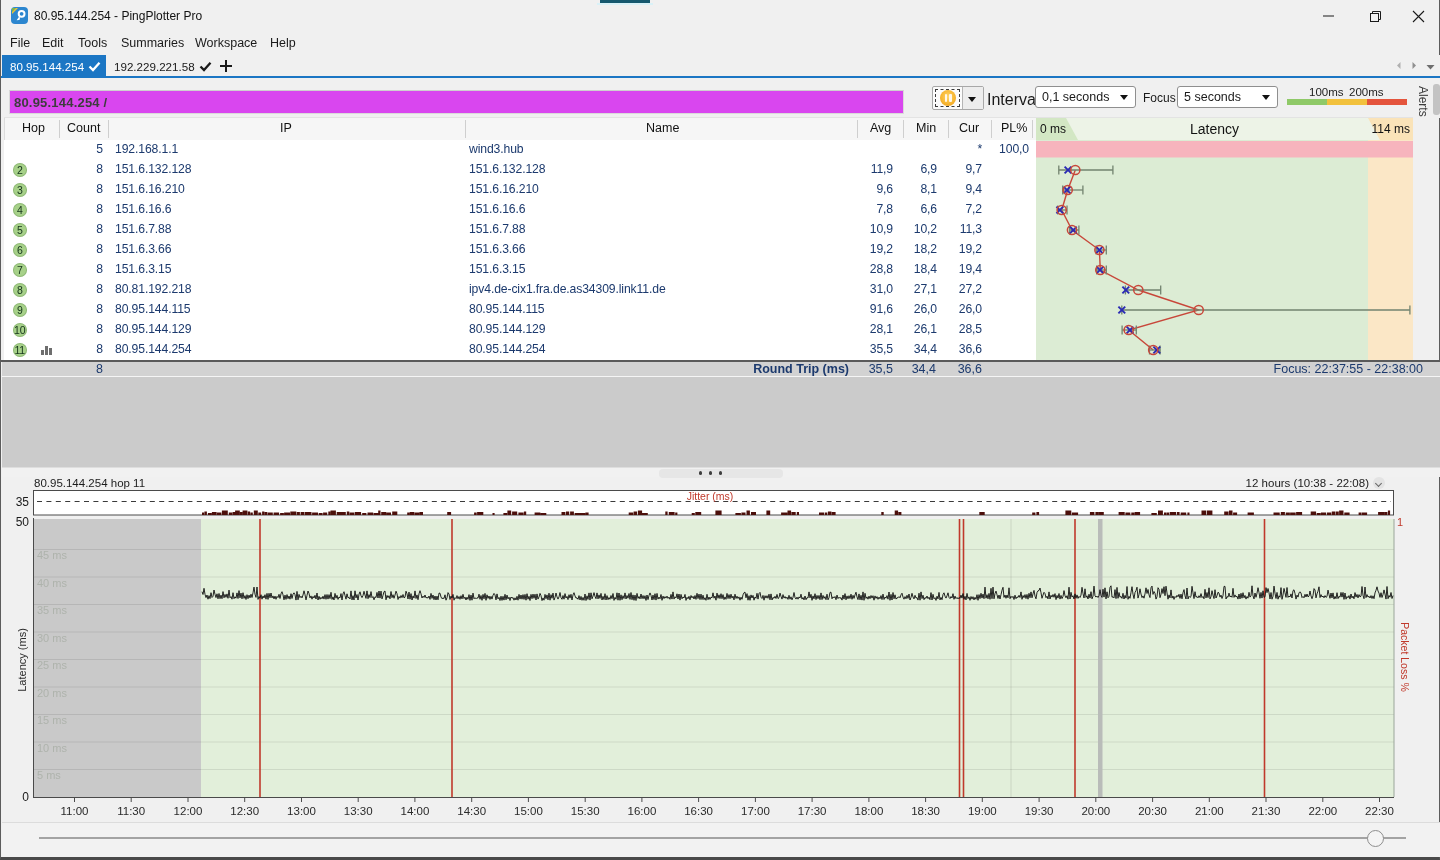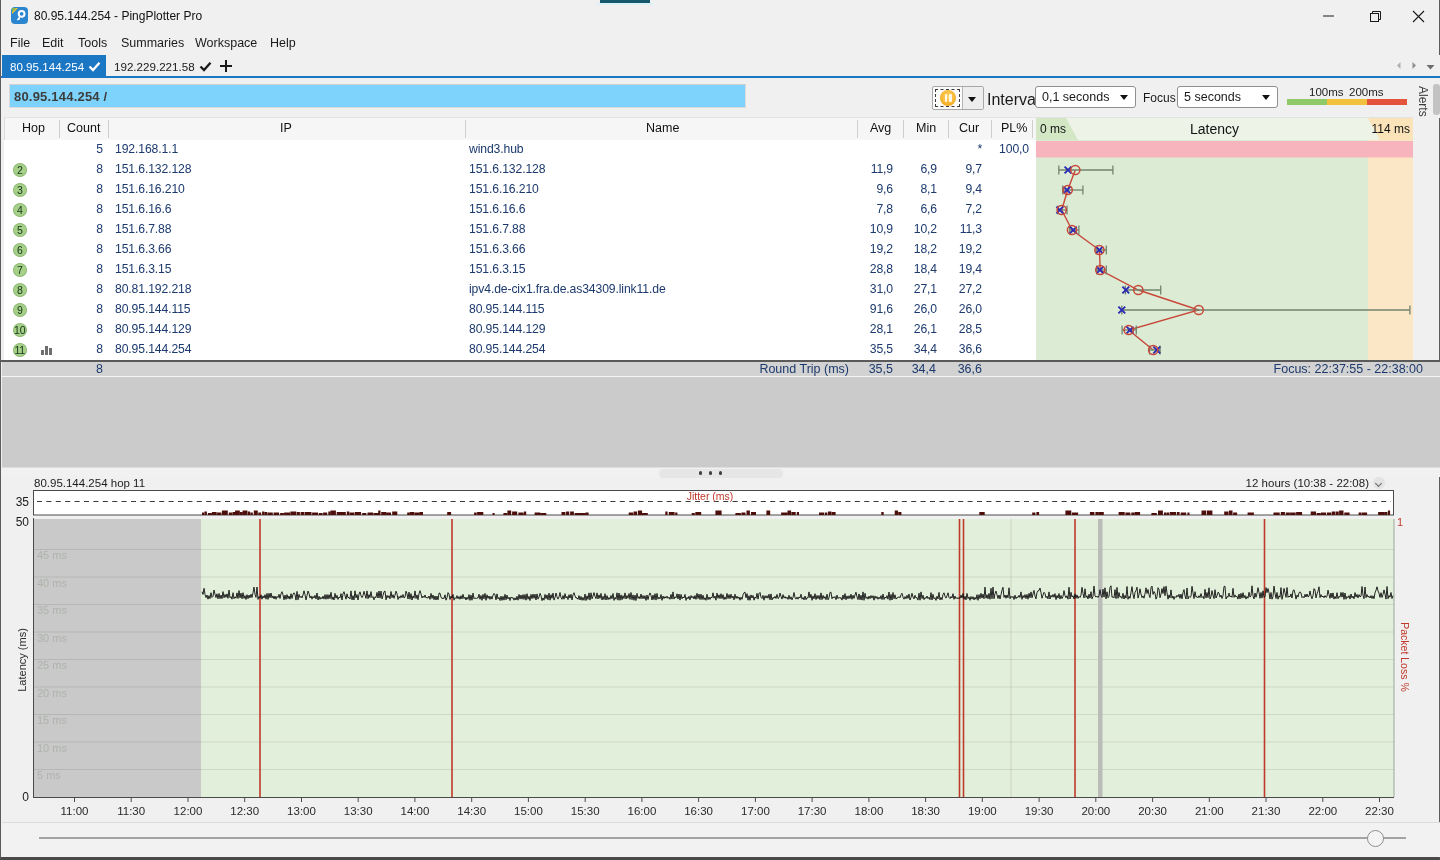--- a/index.html
+++ b/index.html
@@ -15,21 +15,21 @@
 #menubar span{position:absolute;top:5px}
 
 #tabrow{position:absolute;left:1px;top:55px;width:1438px;height:21px;background:#f0f0f0}
 #tab1{position:absolute;left:0;top:0;width:104px;height:21px;background:#1b76c4;color:#fff;font-size:11.6px}
 #tab1 span{position:absolute;left:8px;top:4.5px}
 #tab2{position:absolute;left:104px;top:0;width:126px;height:21px;color:#191919;font-size:11.6px}
 #tab2 span{position:absolute;left:8px;top:4.5px}
 #tabline{position:absolute;left:0;top:76px;width:1440px;height:2px;background:#1b76c4}
 
 #toolbar{position:absolute;left:1px;top:78px;width:1438px;height:40px;background:#f0f0f0}
-#target{position:absolute;left:7px;top:6px;width:737px;height:24px;background:#7dd3fc;border:1px solid #dadada;border-top-color:#cfcfcf}
+#target{position:absolute;left:7px;top:12px;width:895px;height:24px;background:#d946ef;border:1px solid #dadada;border-top-color:#cfcfcf}
 #target b{position:absolute;left:4px;top:4px;font-size:13px;color:#3d3d3d;letter-spacing:.2px}
 #pausebtn{position:absolute;left:930px;top:8px;width:52px;height:24px;border:1px solid #a8a8a8;border-radius:2px;background:#fbfbfb}
 #pausebtn .lseg{position:absolute;left:0;top:0;width:30px;height:22px;border-right:1px solid #b5b5b5}
 #pausebtn .rseg{position:absolute;right:0;top:0;width:21px;height:22px;background:#ededed}
 #pausebtn .focus{position:absolute;left:2px;top:2px;width:25px;height:18px;border:1px dashed #3a3a3a}
 #pausebtn .circ{position:absolute;left:7px;top:3px;width:16px;height:16px;border-radius:50%;background:radial-gradient(circle at 50% 42%,#ffd66e 0%,#f7b733 55%,#e99312 100%)}
 #pausebtn .circ i{position:absolute;top:4px;width:2.5px;height:8px;background:#fff7ea;border-radius:1px}
 #pausebtn .arr{position:absolute;right:7px;top:10px;width:0;height:0;border-left:4.5px solid transparent;border-right:4.5px solid transparent;border-top:5px solid #111}
 .lbl{position:absolute;top:13px;font-size:12.5px;color:#1a1a1a}
 .combo{position:absolute;top:8px;width:101px;height:22px;background:#fff;border:1px solid #8f8f8f;border-radius:3px;font-size:12.5px}
@@ -368,21 +368,21 @@
         <span class="nm">80.95.144.254</span>
         <span class="v avg">35,5</span>
         <span class="v mn">34,4</span>
         <span class="v cur">36,6</span>
         <span class="v pl"></span>
       </div>
     </div>
     <div id="tblbottom"></div>
     <div id="sumrow">
 <span style="right:1337px">8</span>
-<span style="right:591px;font-weight:normal">Round Trip (ms)</span>
+<span style="right:591px;font-weight:bold">Round Trip (ms)</span>
 <span style="right:547px">35,5</span>
       <span style="right:504px">34,4</span>
       <span style="right:458px">36,6</span>
 <span style="right:17px">Focus: 22:37:55 - 22:38:00</span>
 </div>
     <div style="position:absolute;left:1px;top:376px;width:1438px;height:1px;background:#f5f5f5"></div>
     <div id="splitter"></div>
 <div id="splitgrip">
       <div class="bar"></div>
       <span class="d" style="left:697px"></span>

